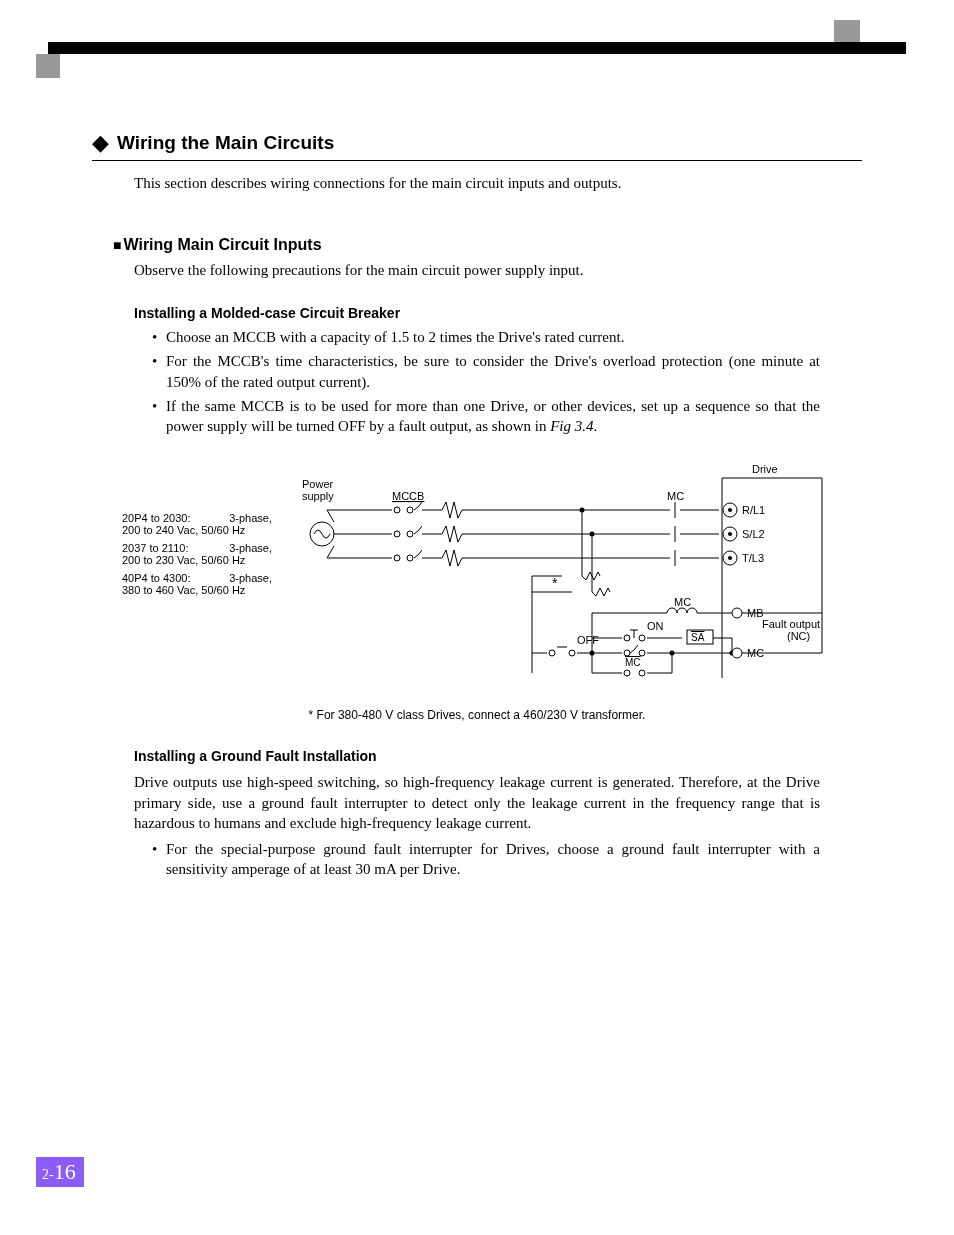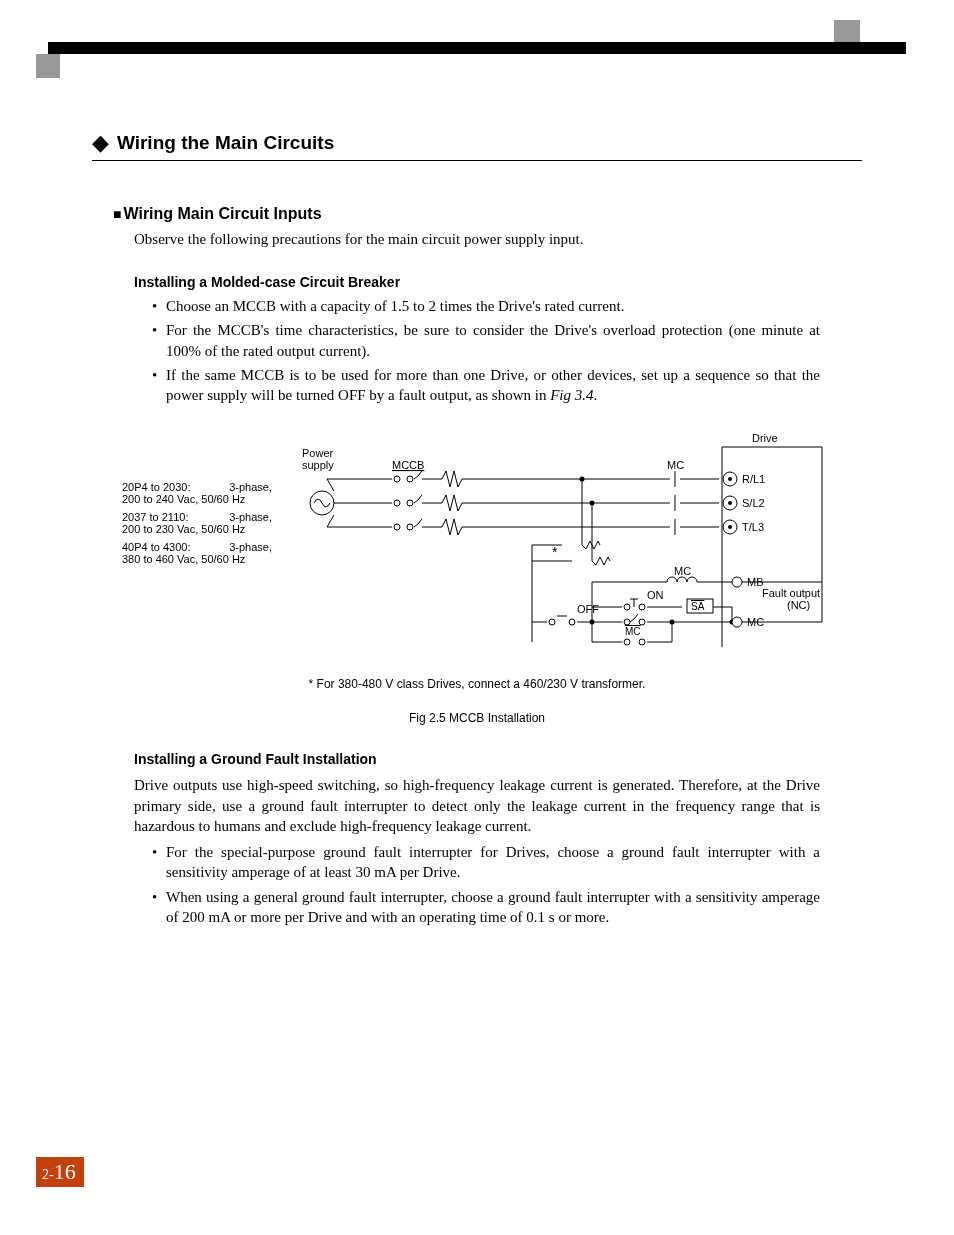--- a/index.html
+++ b/index.html
@@ -129,21 +129,21 @@
   .fig-caption {
     text-align: center;
     font-family: Arial, Helvetica, sans-serif;
     font-size: 12px;
     margin-top: 20px;
   }
   .page-number {
     position: absolute;
     bottom: 48px;
     left: 36px;
-    background: #c2410c;
+    background: #8b5cf6;
     color: #fff;
     font-family: "Times New Roman", serif;
     padding: 2px 8px 2px 6px;
     font-size: 14px;
   }
   .page-number .big {
     font-size: 22px;
   }
   .italic { font-style: italic; }
 </style>
@@ -154,30 +154,31 @@
   <div class="top-tab"></div>
   <div class="top-bar"></div>
   <div class="side-tab"></div>
 
   <div class="content">
 
     <div class="h1-row">
       <span class="diamond">◆</span>
       <h1 class="section">Wiring the Main Circuits</h1>
     </div>
+    <p class="intro">This section describes wiring connections for the main circuit inputs and outputs.</p>
 
     <div class="h2-row">
       <span class="square">■</span><span>Wiring Main Circuit Inputs</span>
     </div>
     <p class="sub-intro">Observe the following precautions for the main circuit power supply input.</p>
 
     <div class="h3">Installing a Molded-case Circuit Breaker</div>
     <ul class="bullets">
       <li>Choose an MCCB with a capacity of 1.5 to 2 times the Drive's rated current.</li>
-      <li>For the MCCB's time characteristics, be sure to consider the Drive's overload protection (one minute at 100% of the rated output current).</li>
+      <li>For the MCCB's time characteristics, be sure to consider the Drive's overload protection (one minute at 150% of the rated output current).</li>
       <li>
         <span>If the same MCCB is to be used for more than one Drive, or other devices, set up a sequence so that the power supply will be turned OFF by a fault output, as shown in </span><span class="italic">Fig 3.4</span><span>.</span>
       </li>
     </ul>
 
     <div class="figure-wrap">
       <svg width="770" height="240" viewBox="0 0 770 240">
 
         <text x="660" y="15" font-size="11">Drive</text>
         <line x1="630" y1="20" x2="730" y2="20" stroke="#000" stroke-width="1"></line>
@@ -311,27 +312,25 @@
         <text x="30" y="106" font-size="11">200 to 230 Vac, 50/60 Hz</text>
         <text x="30" y="124" font-size="11">40P4 to 4300:</text>
         <text x="30" y="136" font-size="11">380 to 460 Vac, 50/60 Hz</text>
 
         <text x="180" y="64" font-size="11" text-anchor="end">3-phase,</text>
         <text x="180" y="94" font-size="11" text-anchor="end">3-phase,</text>
         <text x="180" y="124" font-size="11" text-anchor="end">3-phase,</text>
       </svg>
     </div>
     <div class="fig-note">* For 380-480 V class Drives, connect a 460/230 V transformer.</div>
-    <div class="fig-caption">Fig 2.5  MCCB Installation</div>
 
     <div class="h3" style="margin-top:26px">Installing a Ground Fault Installation</div>
     <p class="body">Drive outputs use high-speed switching, so high-frequency leakage current is generated. Therefore, at the Drive primary side, use a ground fault interrupter to detect only the leakage current in the frequency range that is hazardous to humans and exclude high-frequency leakage current.</p>
     <ul class="bullets">
       <li>For the special-purpose ground fault interrupter for Drives, choose a ground fault interrupter with a sensitivity amperage of at least 30 mA per Drive.</li>
-      <li>When using a general ground fault interrupter, choose a ground fault interrupter with a sensitivity amperage of 200 mA or more per Drive and with an operating time of 0.1 s or more.</li>
     </ul>
 
   </div>
 
   <div class="page-number">
     <span>2-</span><span class="big">16</span>
   </div>
 </div>
 
 </body></html>

